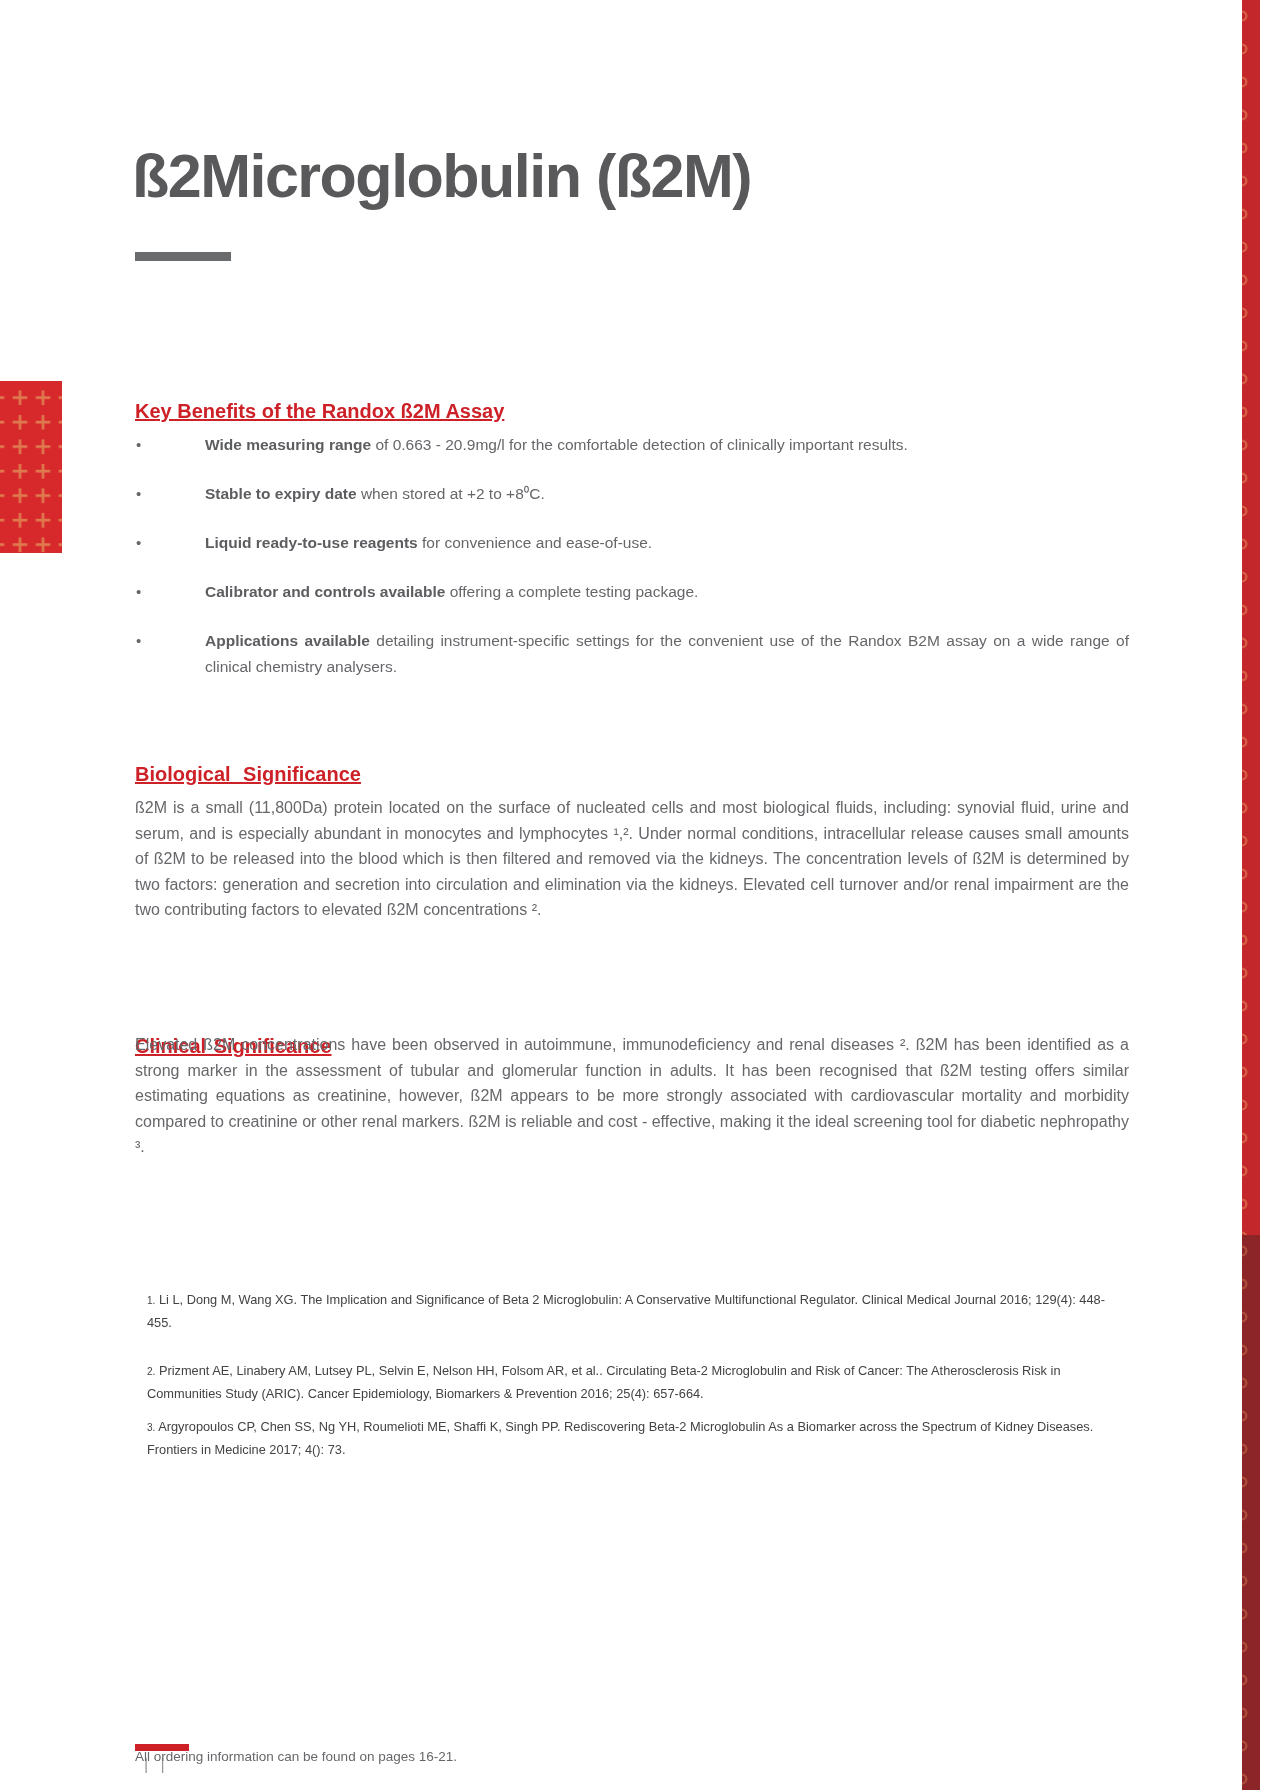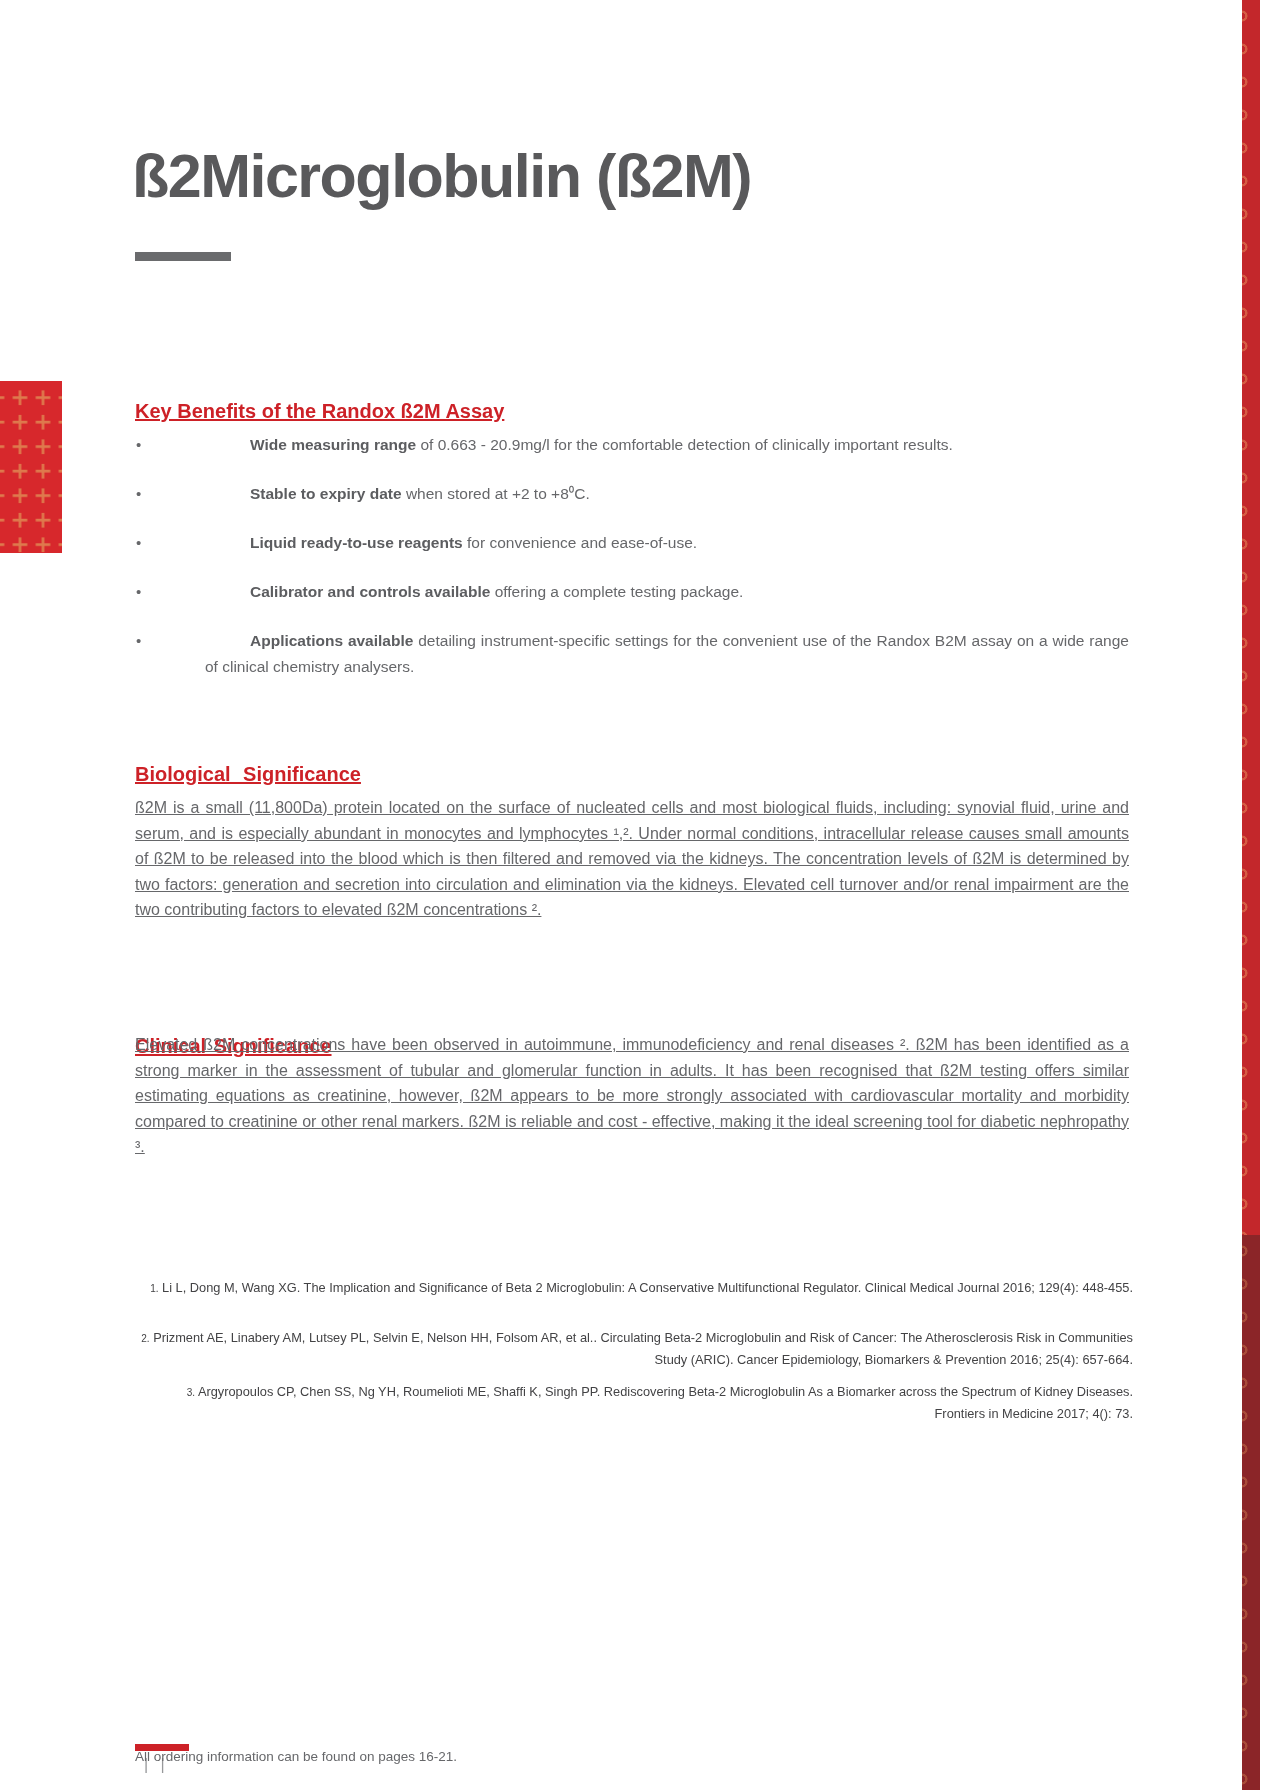--- a/index.html
+++ b/index.html
@@ -103,48 +103,47 @@
     margin-bottom: 23px;
     text-align: justify;
   }
   .bullet .dot {
     position: absolute;
     left: 1px;
     top: 0;
     font-size: 15px;
     color: #66676a;
   }
-  .bullet b { color: #5c5d60; margin-left: 45px; }
+  .bullet b { color: #5c5d60; }
 
   
   .para {
     position: absolute;
     left: 135px;
     width: 994px;
     font-size: 16px;
     line-height: 25.6px;
     color: #66676a;
     text-align: justify;
     margin: 0;
-    text-decoration: underline;
   }
   #bio-para  { top: 795px; }
   #clin-para { top: 1032px; }
 
   
   .refs {
     position: absolute;
     left: 135px;
     top: 1277px;
     width: 998px;
     font-size: 12.8px;
     line-height: 21.5px;
     color: #434345;
   }
-  .ref { margin: 0; text-align: right; }
+  .ref { margin: 12px; }
   #ref-1 { margin-bottom: 27px; }
   #ref-2 { margin-bottom: 10px; }
   .ref-num { font-size: 10px; }
 
   
   .footer-rule {
     position: absolute;
     left: 135px;
     top: 1744px;
     width: 54px;

